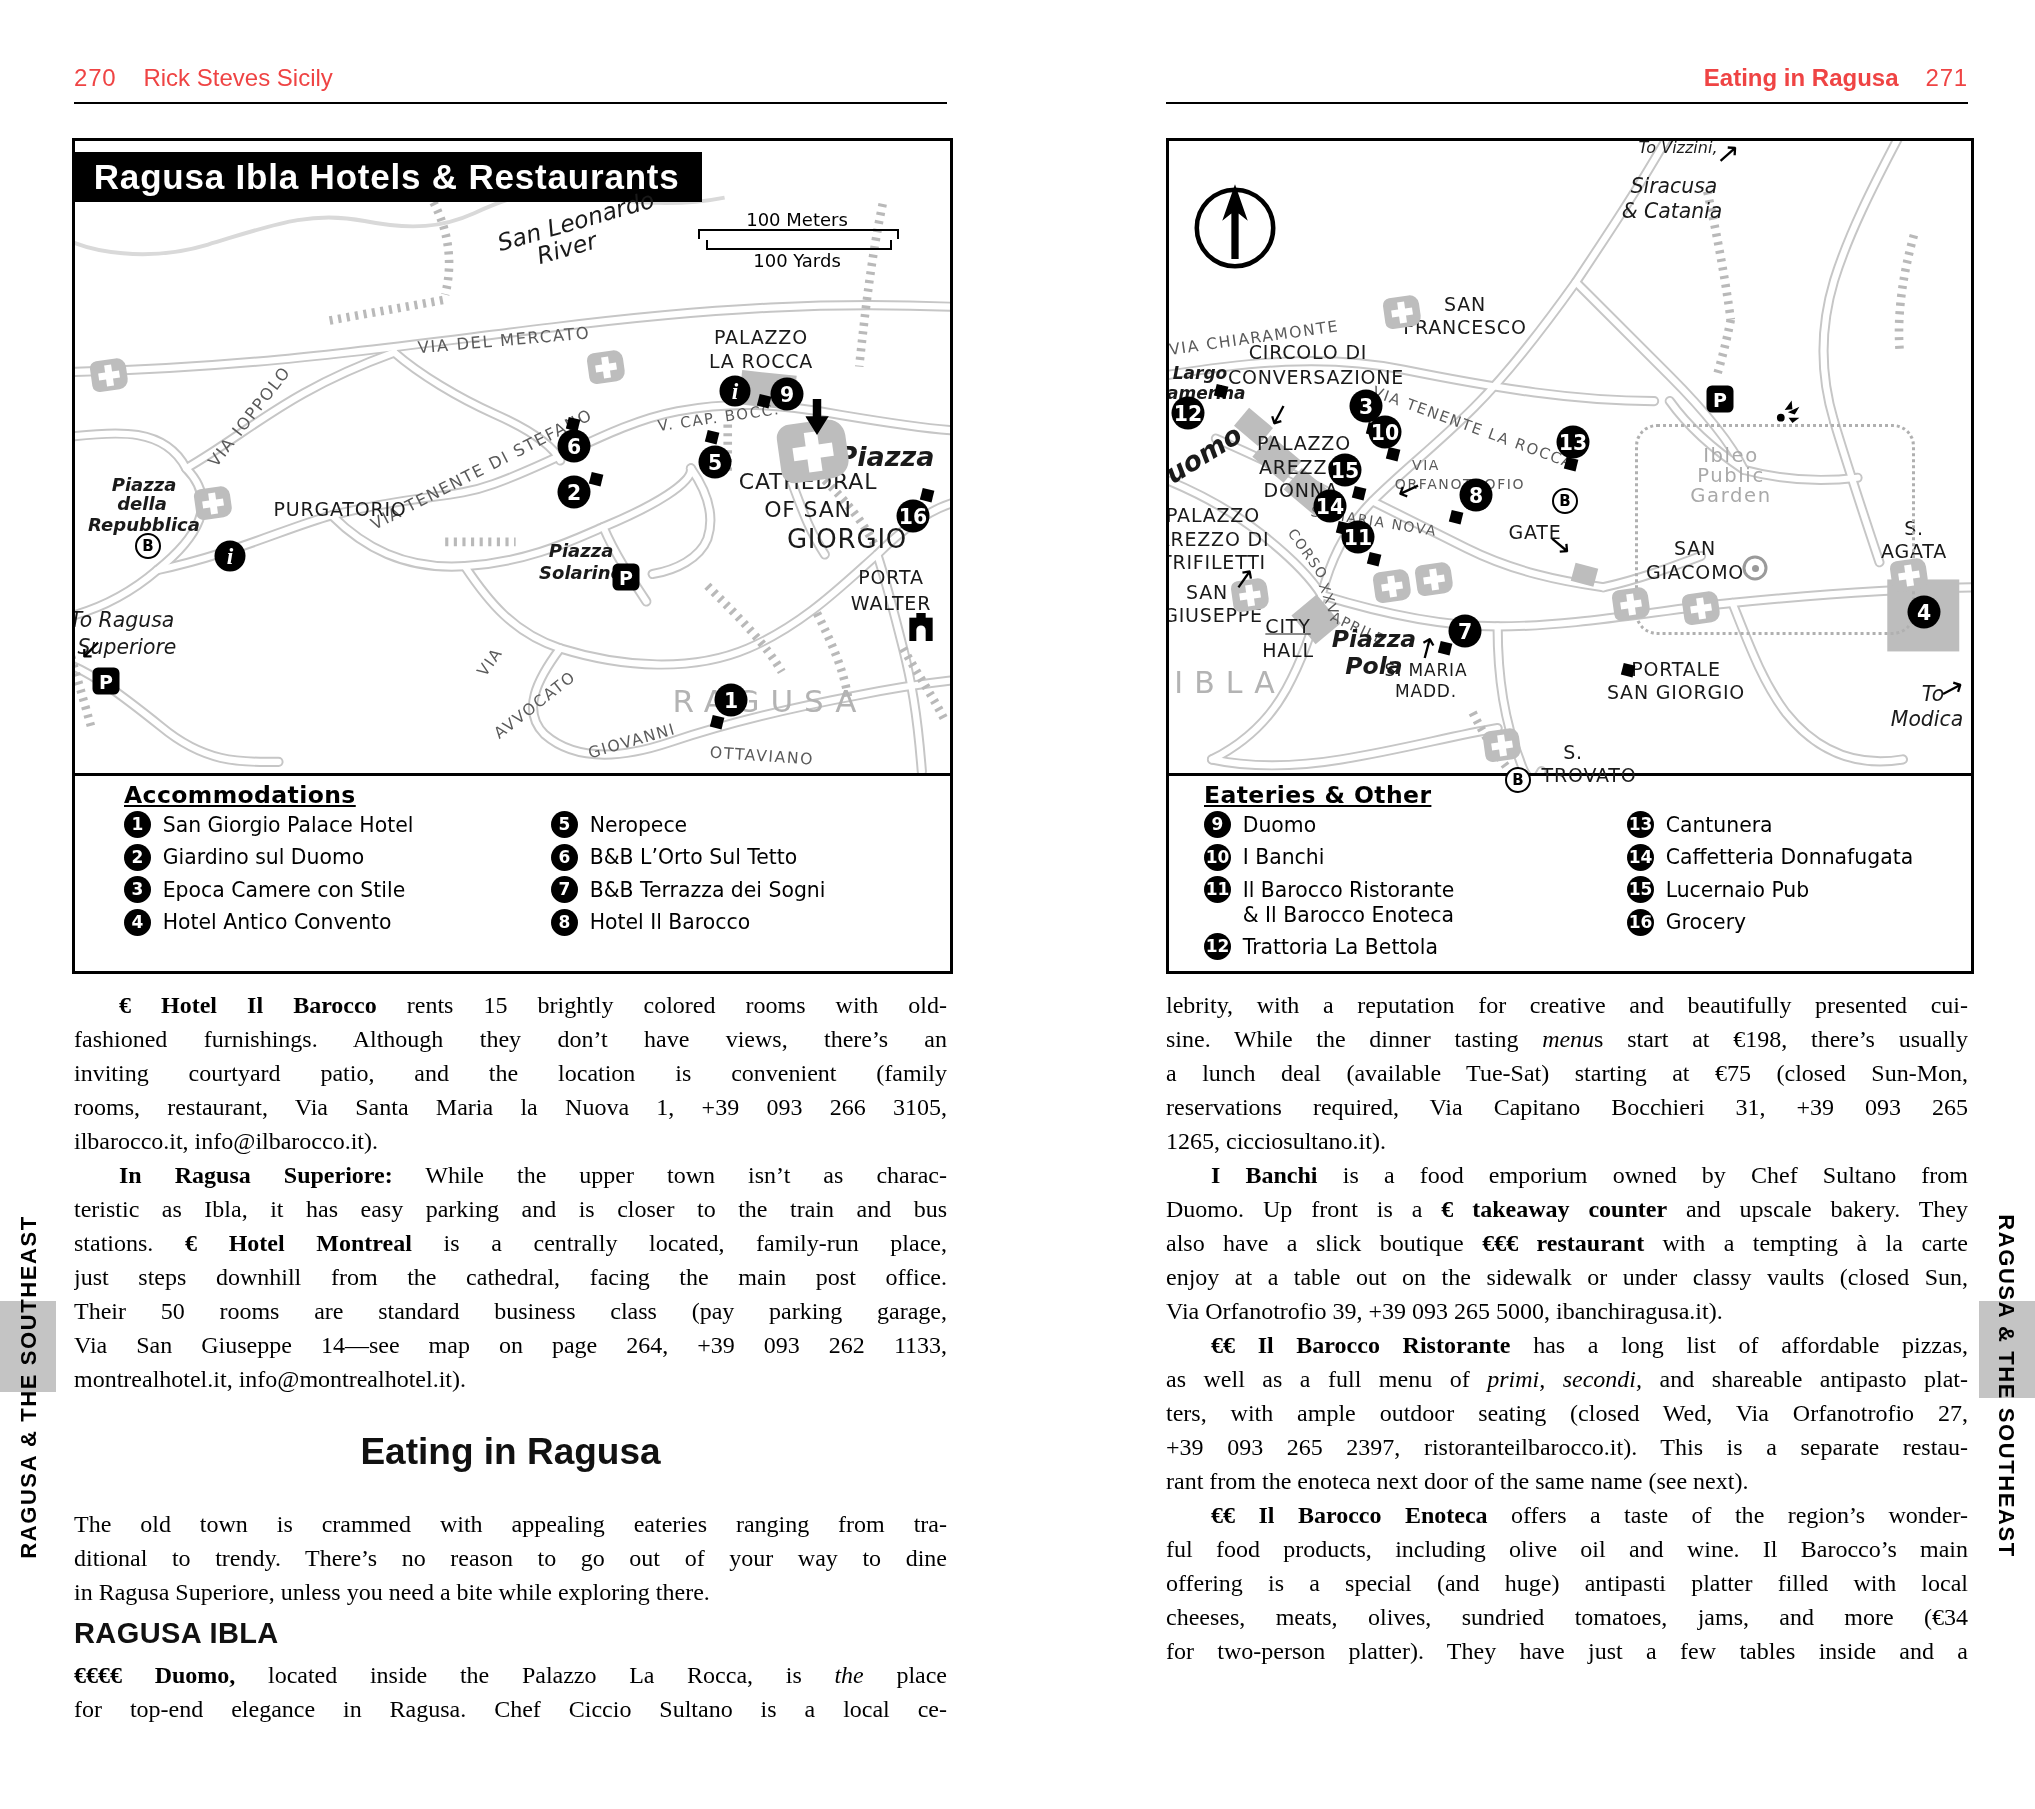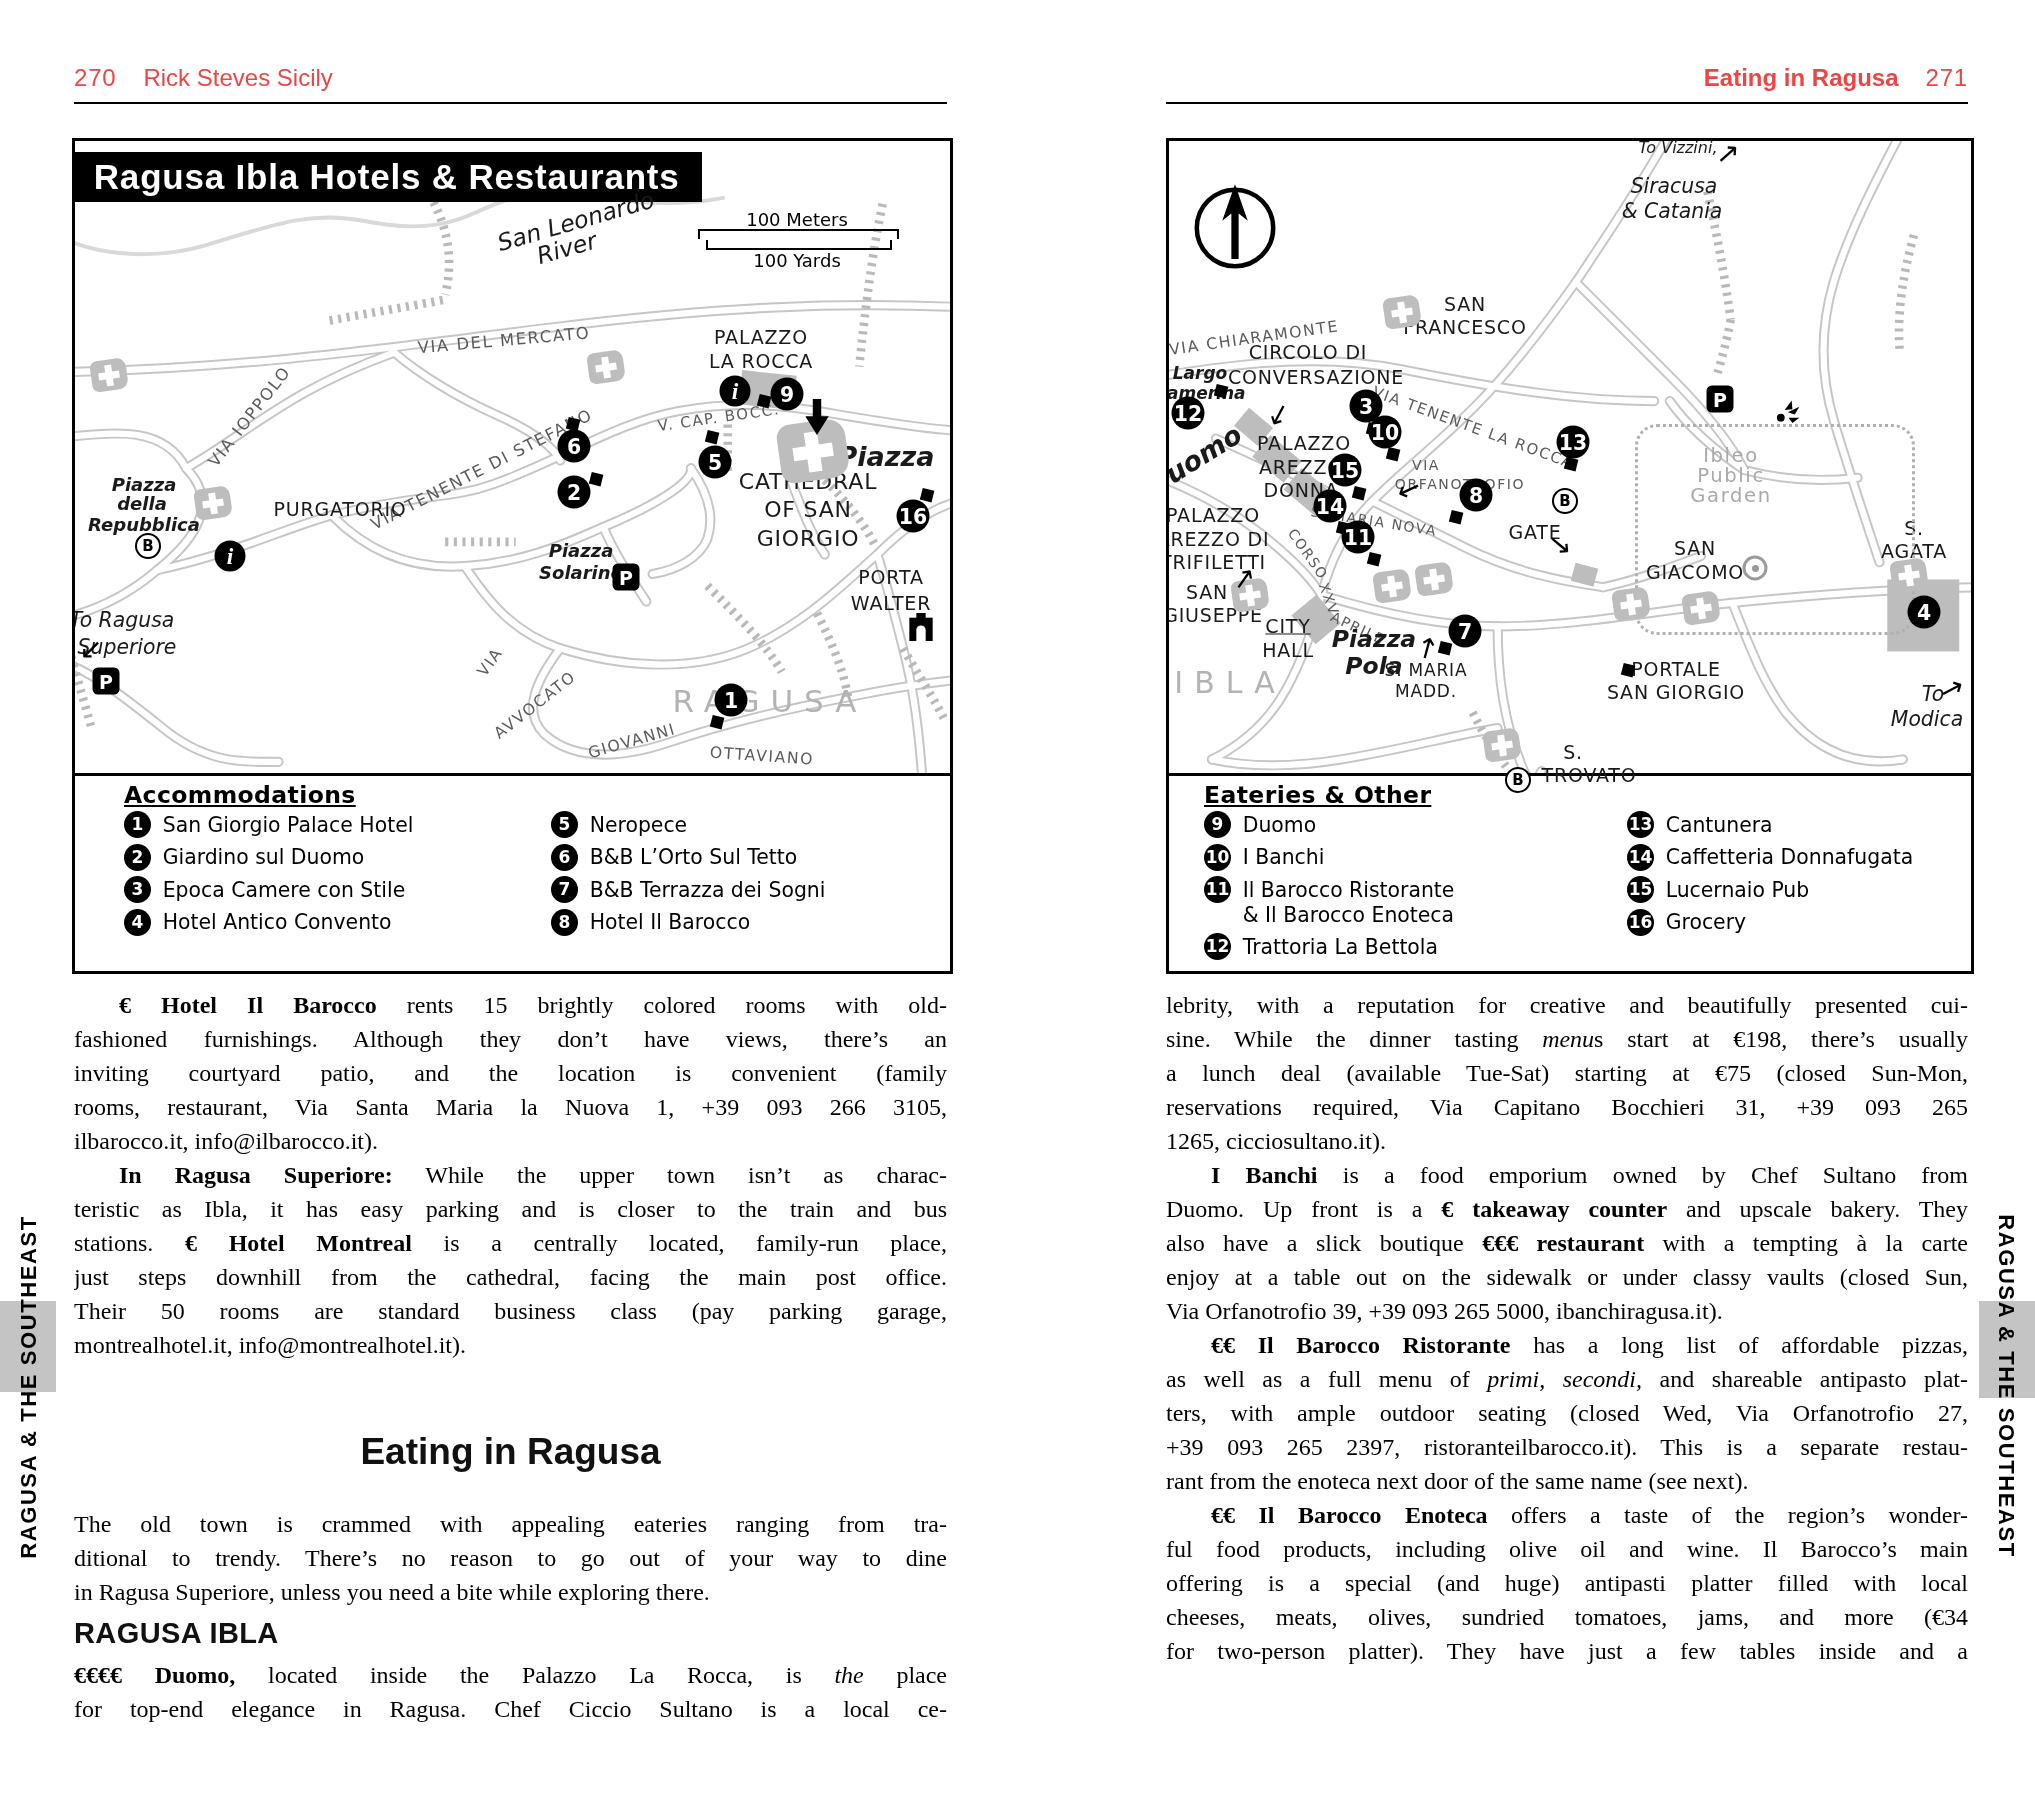--- a/index.html
+++ b/index.html
@@ -221,21 +221,21 @@
     <div class="lbl road" style="left: 407px; top: 329px; transform: translate(-50%, -50%) rotate(-27deg);">VIA TENENTE DI STEFANO</div>
     <div class="lbl road" style="left: 644px; top: 277px; font-size: 15px; transform: translate(-50%, -50%) rotate(-8deg);">V. CAP. BOCC.</div>
     <div class="lbl" style="left: 686px; top: 196px; transform: translate(-50%, -50%) rotate(0deg);">PALAZZO</div>
     <div class="lbl" style="left: 686px; top: 220px; transform: translate(-50%, -50%) rotate(0deg);">LA ROCCA</div>
     <div class="lbl" style="left: 265px; top: 368px; transform: translate(-50%, -50%) rotate(0deg);">PURGATORIO</div>
     <div class="lbl it" style="left: 69px; top: 344px; font-size: 18px; transform: translate(-50%, -50%) rotate(0deg);">Piazza</div>
     <div class="lbl it" style="left: 67px; top: 363px; font-size: 18px; transform: translate(-50%, -50%) rotate(0deg);">della</div>
     <div class="lbl it" style="left: 69px; top: 384px; font-size: 18px; transform: translate(-50%, -50%) rotate(0deg);">Repubblica</div>
     <div class="lbl" style="left: 733px; top: 341px; font-size: 22px; transform: translate(-50%, -50%) rotate(0deg);">CATHEDRAL</div>
     <div class="lbl" style="left: 733px; top: 369px; font-size: 22px; transform: translate(-50%, -50%) rotate(0deg);">OF SAN</div>
-    <div class="lbl" style="left: 733px; top: 398px; font-size: 22px; transform: translate(-50%, -50%) rotate(0deg);">GIORGIO</div>
+    <div class="lbl" style="left: 772px; top: 398px; font-size: 26px; transform: translate(-50%, -50%) rotate(0deg);">GIORGIO</div>
     <div class="lbl it" style="left: 811px; top: 315px; font-size: 27px; transform: translate(-50%, -50%) rotate(0deg);">Piazza</div>
     <div class="lbl it" style="left: 506px; top: 410px; font-size: 18px; transform: translate(-50%, -50%) rotate(0deg);">Piazza</div>
     <div class="lbl it" style="left: 506px; top: 432px; font-size: 18px; transform: translate(-50%, -50%) rotate(0deg);">Solarino</div>
     <div class="lbl" style="left: 816px; top: 436px; transform: translate(-50%, -50%) rotate(0deg);">PORTA</div>
     <div class="lbl" style="left: 816px; top: 462px; transform: translate(-50%, -50%) rotate(0deg);">WALTER</div>
     <div class="lbl water" style="left: 47px; top: 479px; font-size: 20.4px; transform: translate(-50%, -50%) rotate(0deg);">To Ragusa</div>
     <div class="lbl water" style="left: 52px; top: 506px; font-size: 20.4px; transform: translate(-50%, -50%) rotate(0deg);">Superiore</div>
     <div class="lbl gray" style="left: 695px; top: 560px; transform: translate(-50%, -50%) rotate(0deg);">RAGUSA</div>
     <div class="lbl road" style="left: 415px; top: 521px; font-size: 15.7px; transform: translate(-50%, -50%) rotate(-55deg);">VIA</div>
     <div class="lbl road" style="left: 460px; top: 564px; font-size: 15.7px; transform: translate(-50%, -50%) rotate(-38deg);">AVVOCATO</div>
@@ -478,20 +478,21 @@
     <div class="tl ind"><span class="b">€ Hotel Il Barocco</span><span> rents 15 brightly colored rooms with old-</span></div>
     <div class="tl"><span>fashioned furnishings. Although they don’t have views, there’s an</span></div>
     <div class="tl"><span>inviting courtyard patio, and the location is convenient (family</span></div>
     <div class="tl"><span>rooms, restaurant, Via Santa Maria la Nuova 1, +39 093 266 3105,</span></div>
     <div class="tl last"><span>ilbarocco.it, info@ilbarocco.it).</span></div>
     <div class="tl ind"><span class="b">In Ragusa Superiore:</span><span> While the upper town isn’t as charac-</span></div>
     <div class="tl"><span>teristic as Ibla, it has easy parking and is closer to the train and bus</span></div>
     <div class="tl"><span>stations. </span><span class="b">€ Hotel Montreal</span><span> is a centrally located, family-run place,</span></div>
     <div class="tl"><span>just steps downhill from the cathedral, facing the main post office.</span></div>
     <div class="tl"><span>Their 50 rooms are standard business class (pay parking garage,</span></div>
+    <div class="tl"><span>Via San Giuseppe 14—see map on page 264, +39 093 262 1133,</span></div>
     <div class="tl last"><span>montrealhotel.it, info@montrealhotel.it).</span></div>
   </div>
 <div class="col-heading" style="left:74px;top:1431px;width:873px;">Eating in Ragusa</div>
 <div class="col" style="left:74px;top:1507px;width:873px;">
     <div class="tl"><span>The old town is crammed with appealing eateries ranging from tra-</span></div>
     <div class="tl"><span>ditional to trendy. There’s no reason to go out of your way to dine</span></div>
     <div class="tl last"><span>in Ragusa Superiore, unless you need a bite while exploring there.</span></div>
   </div>
 <div class="col-subheading" style="left:74px;top:1617px;">RAGUSA IBLA</div>
 <div class="col" style="left:74px;top:1658px;width:873px;">

